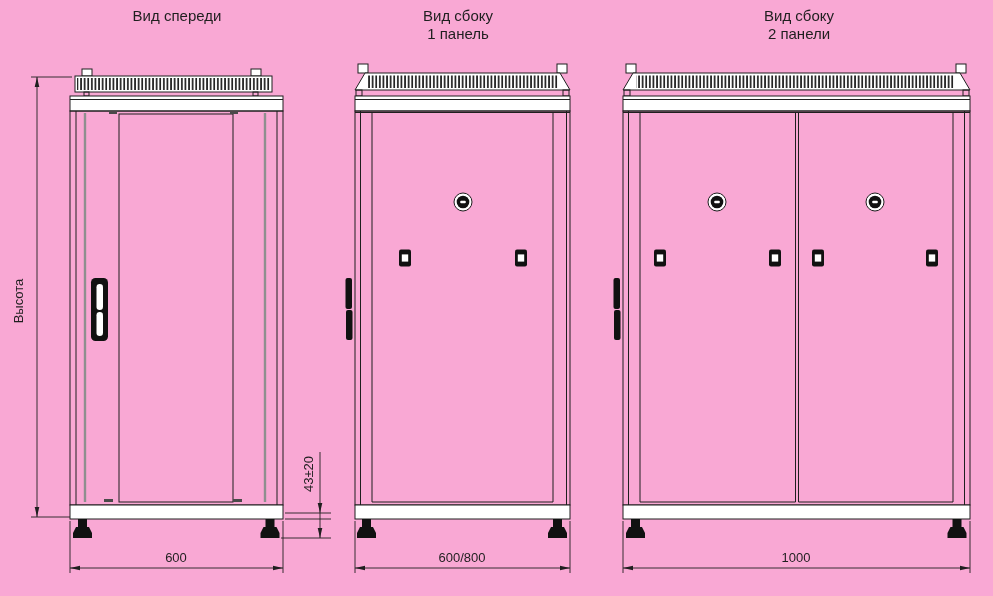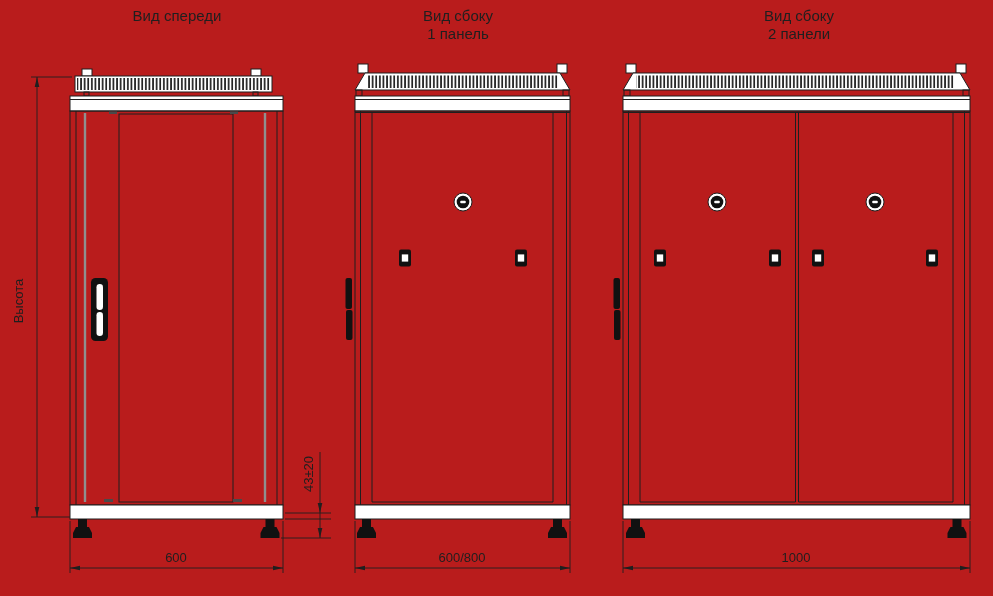--- a/index.html
+++ b/index.html
@@ -1,20 +1,20 @@
 <!DOCTYPE html>
 <html><head>
 <meta charset="utf-8">
 <style>
   html, body { margin: 0; padding: 0; background: #ffffff; }
   #stage {
     position: relative;
     width: 993px;
     height: 596px;
-    background: #b91c1c;
+    background: #f9a8d4;
     font-family: "Liberation Sans", sans-serif;
     overflow: hidden;
     text-align: center;
   }
   svg { display: block; }
   .ln   { stroke: #1f1f1f; stroke-width: 1; fill: none; }
   .lnw  { stroke: #1f1f1f; stroke-width: 1; fill: #ffffff; }
   .gray { stroke: #8f8f8f; stroke-width: 2.4; fill: none; }
   .blk  { fill: #111111; stroke: none; }
   .tick { fill: #4a4a4a; stroke: none; }

